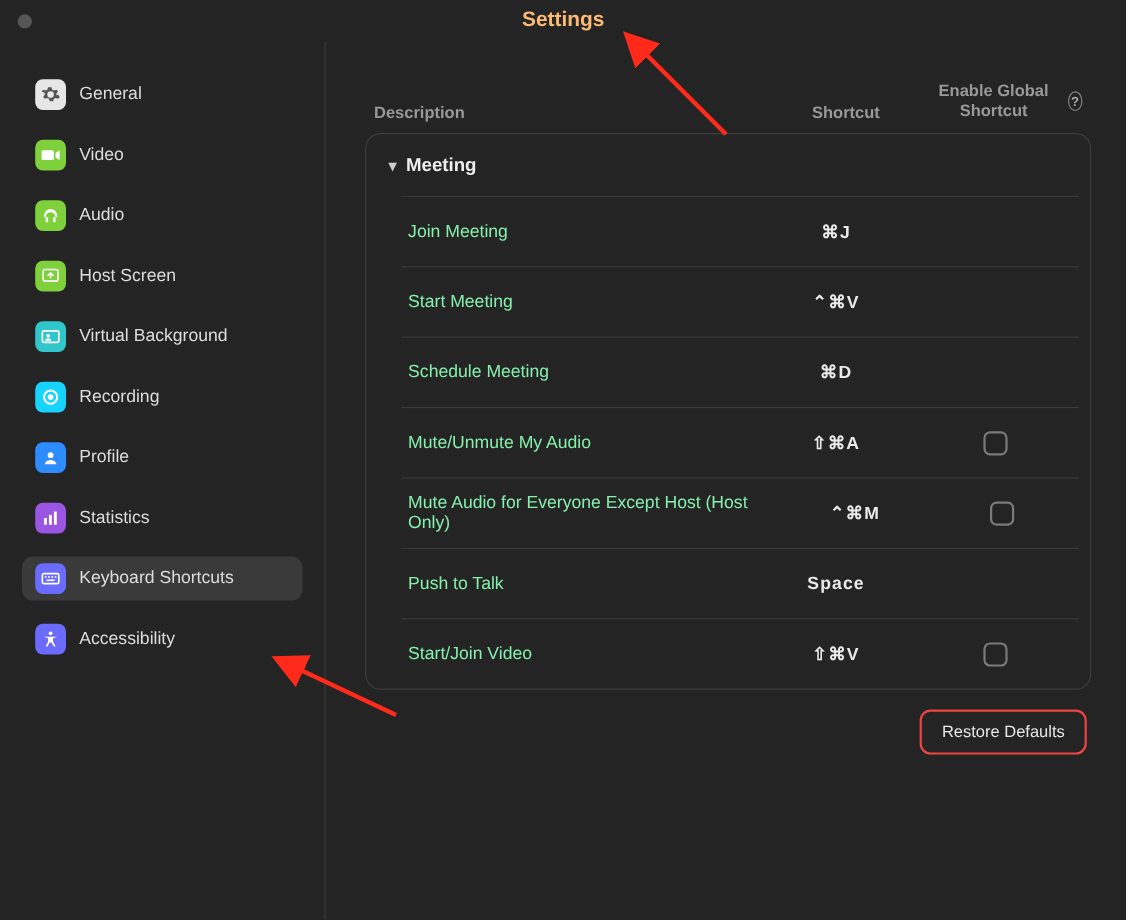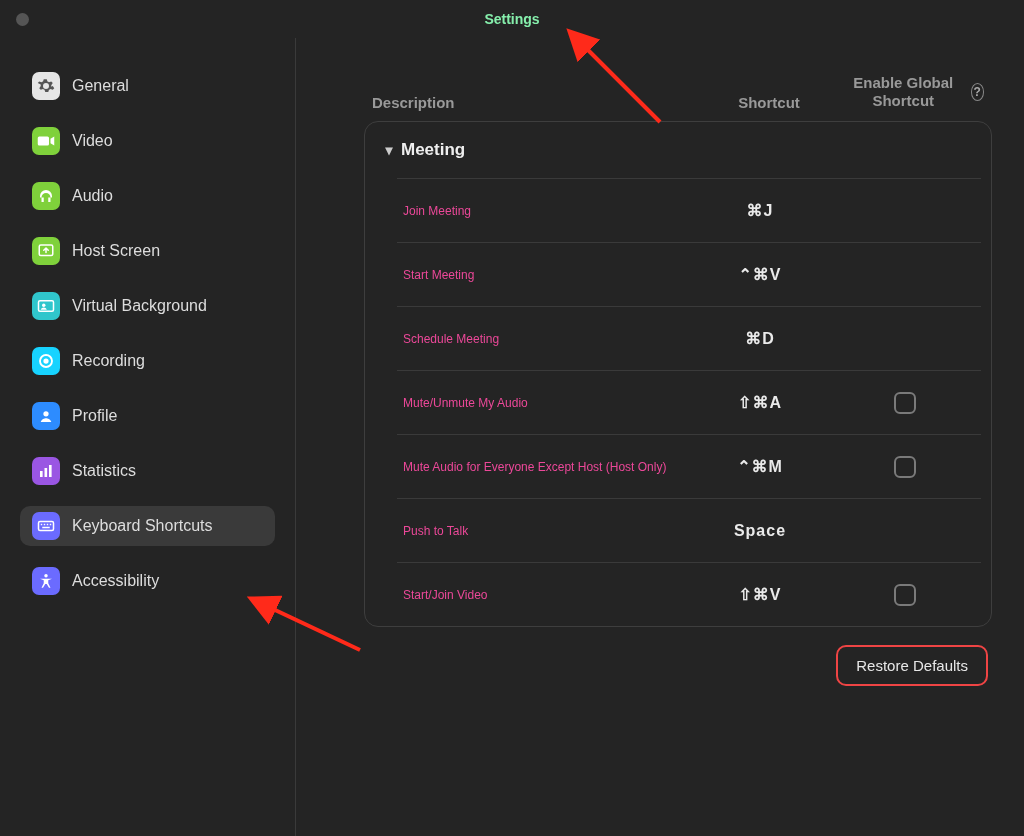--- a/index.html
+++ b/index.html
@@ -19,28 +19,27 @@
     position: relative;
     padding: 0 16px;
   }
   .traffic-dot {
     width: 13px; height: 13px; border-radius: 50%;
     background: #555; margin-right: 8px;
   }
   .title {
     position: absolute; left: 0; right: 0; top: 0; bottom: 0;
     display: flex; align-items: center; justify-content: center;
-    font-weight: 700; font-size: 14px; color: #86efac;
+    font-weight: 700; font-size: 19px; color: #fdba74;
     pointer-events: none;
   }
 
   .container {
     display: flex;
     height: calc(836px - 38px);
-    gap: 32px;
   }
 
   
   .sidebar {
     width: 296px;
     border-right: 1px solid #3a3a3a;
     padding: 28px 20px 20px 20px;
   }
   .side-item {
     display: flex; align-items: center;
@@ -103,21 +102,21 @@
     width: 24px; text-align: center; font-size: 14px; color: #ccc;
   }
 
   .rows { padding: 0 0 0 22px; }
   .row {
     display: flex; align-items: center;
     min-height: 64px;
     padding: 12px 6px;
     border-top: 1px solid #3a3a3a;
   }
-  .cell-desc { flex: 1 1 auto; font-size: 12px; color: #ec4899; padding-right: 14px; }
+  .cell-desc { flex: 1 1 auto; font-size: 16px; color: #86efac; padding-right: 14px; }
   .cell-short {
     width: 150px; text-align: center;
     font-family: -apple-system, Arial, sans-serif;
     font-size: 16px; color: #eaeaea; font-weight: 600; letter-spacing: 1px;
   }
   .cell-global { width: 140px; display:flex; align-items:center; justify-content:center; }
 
   .chk {
     width: 22px; height: 22px; border-radius: 6px;
     border: 2px solid #7a7a7a; background: transparent;

